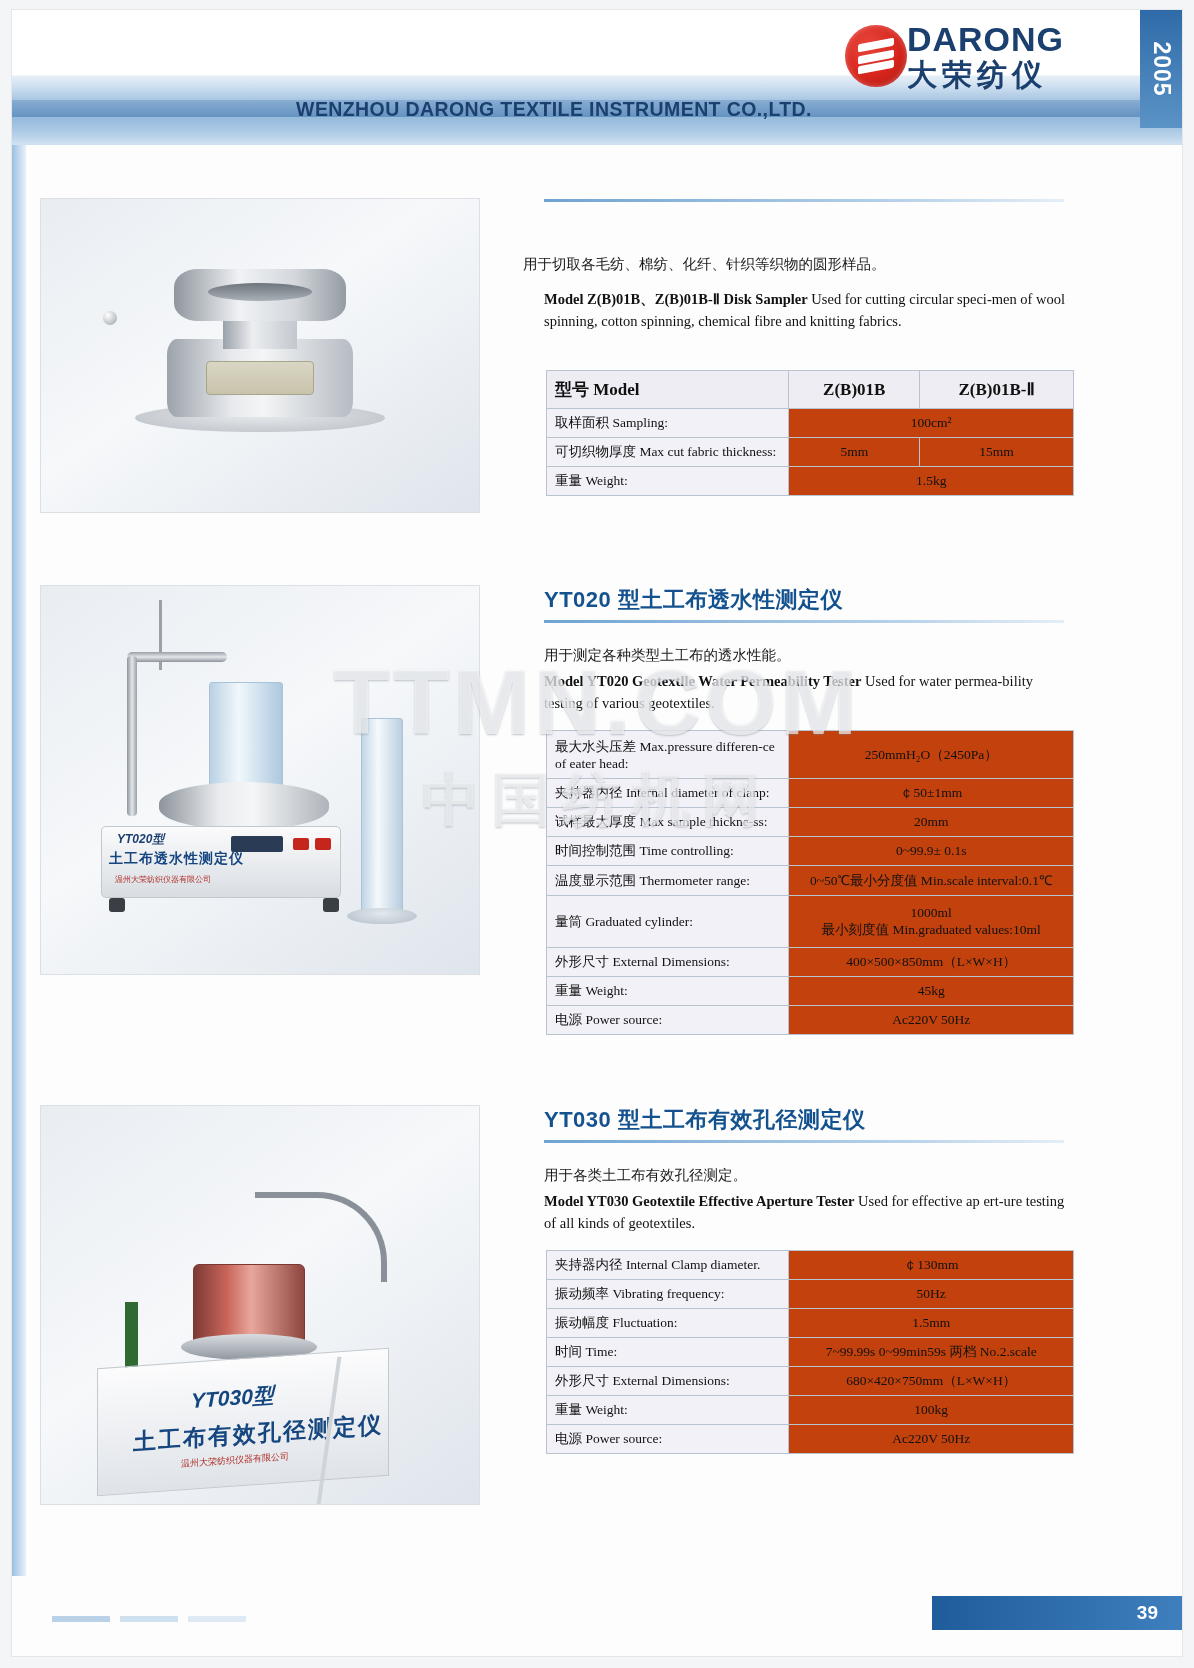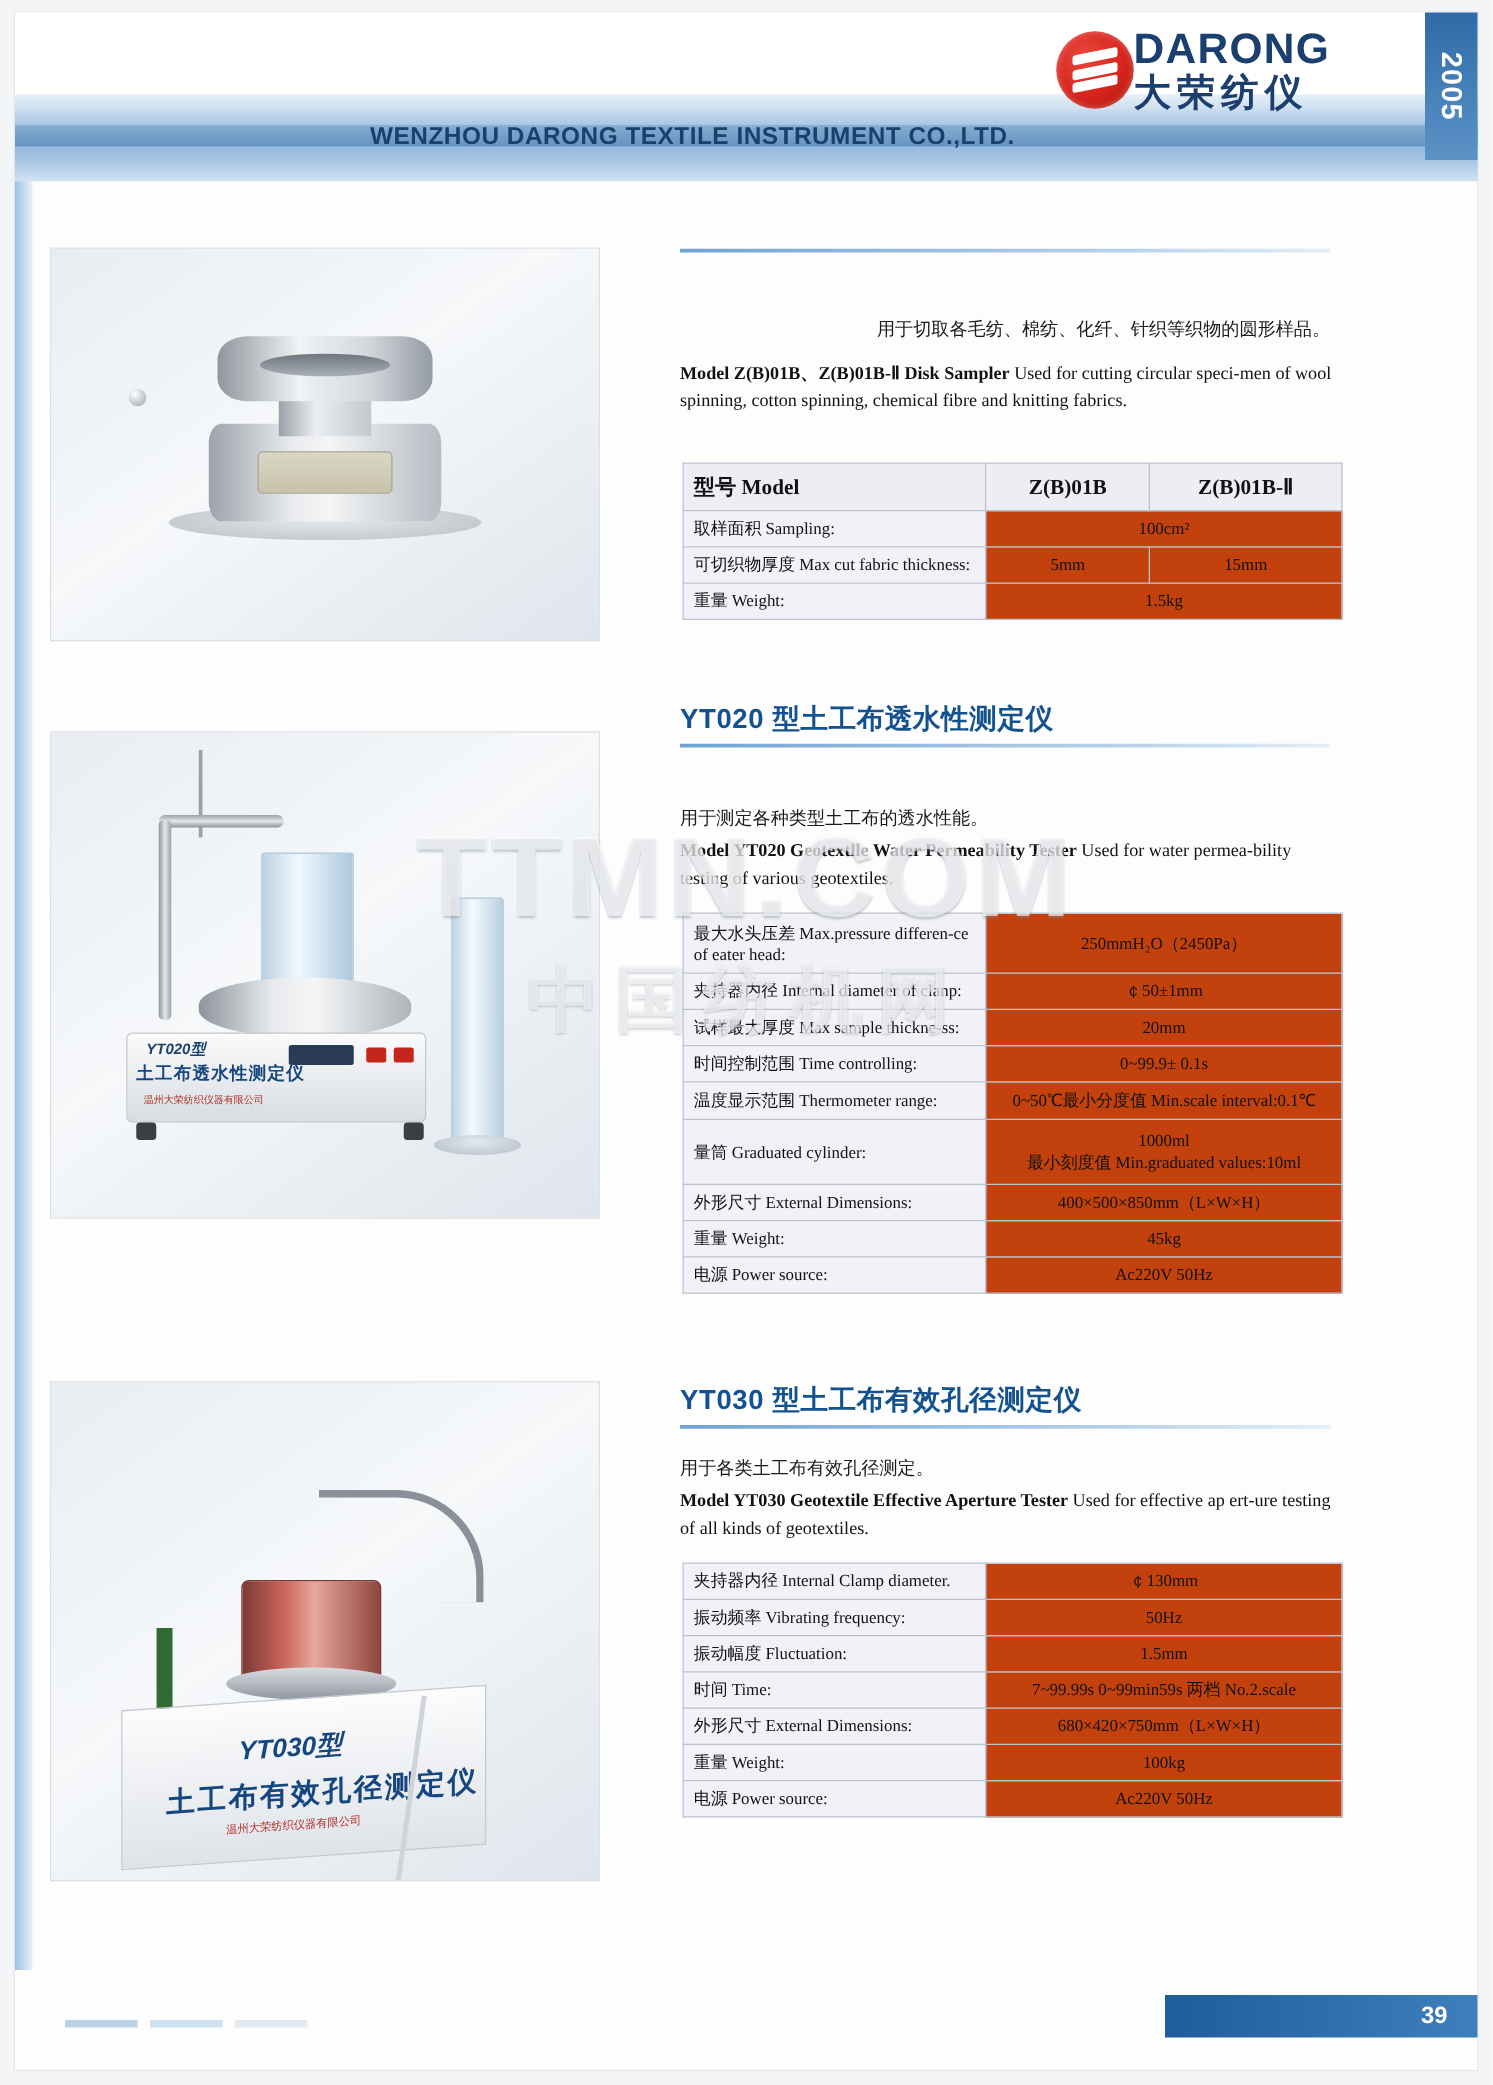--- a/index.html
+++ b/index.html
@@ -297,21 +297,21 @@
         <div class="ph1-label"></div>
         <div class="ph1-neck"></div>
         <div class="ph1-cap"></div>
         <div class="ph1-knob"></div>
       </div>
 
       <div style="position:absolute; left:532px; top:44px; width:520px;">
         <div class="title-rule"></div>
       </div>
 
-      <div style="position:absolute; left:532px; top:90px; width:520px;text-align:right;">
+      <div style="position:absolute; left:511px; top:90px; width:520px;">
         <div class="desc-cn">用于切取各毛纺、棉纺、化纤、针织等织物的圆形样品。</div>
       </div>
 
       <div class="desc-en" style="position:absolute; left:532px; top:128px; width:525px;">
         <b>Model Z(B)01B、Z(B)01B-Ⅱ  Disk Sampler</b><span> Used for cutting circular speci-men of wool spinning, cotton spinning, chemical fibre and knitting fabrics.</span>
       </div>
 
       <div style="position:absolute; left:534px; top:220px; width:528px;">
         <table class="spec">
           <tbody>
@@ -352,21 +352,21 @@
         <div class="ph2-box-red2"></div>
         <div class="ph2-txt1">YT020型</div>
         <div class="ph2-txt2">土工布透水性测定仪</div>
         <div class="ph2-txt3">温州大荣纺织仪器有限公司</div>
         <div class="ph2-feet" style="left:68px;"></div>
         <div class="ph2-feet" style="left:282px;"></div>
         <div class="ph2-grad"></div>
         <div class="ph2-grad-base"></div>
       </div>
 
-      <div style="position:absolute; left:532px; top:410px; width:520px;">
+      <div style="position:absolute; left:532px; top:435px; width:520px;">
         <div class="sec-title">YT020 型土工布透水性测定仪</div>
         <div class="title-rule"></div>
       </div>
 
       <div style="position:absolute; left:532px; top:481px; width:520px;">
         <div class="desc-cn">用于测定各种类型土工布的透水性能。</div>
       </div>
 
       <div class="desc-en" style="position:absolute; left:532px; top:510px; width:530px;">
         <b>Model YT020 Geotextlle Water Permeability Tester</b><span> Used for water permea-bility  testing of various geotextiles.</span>

